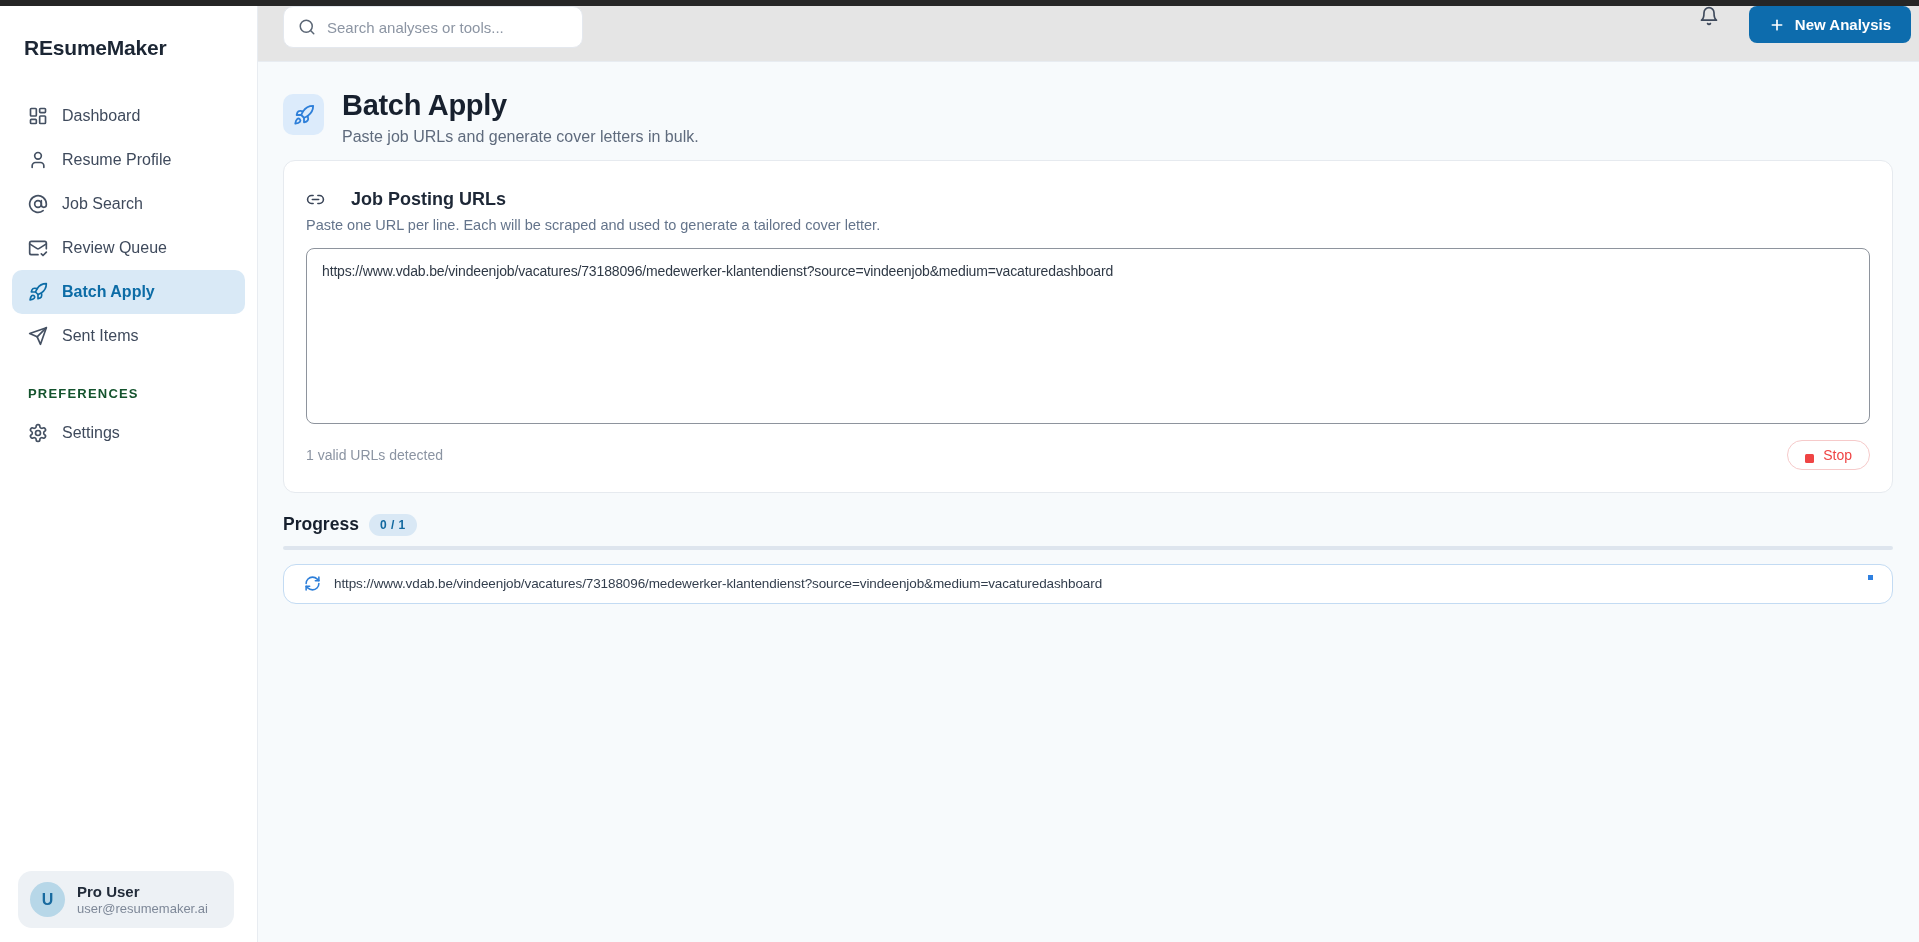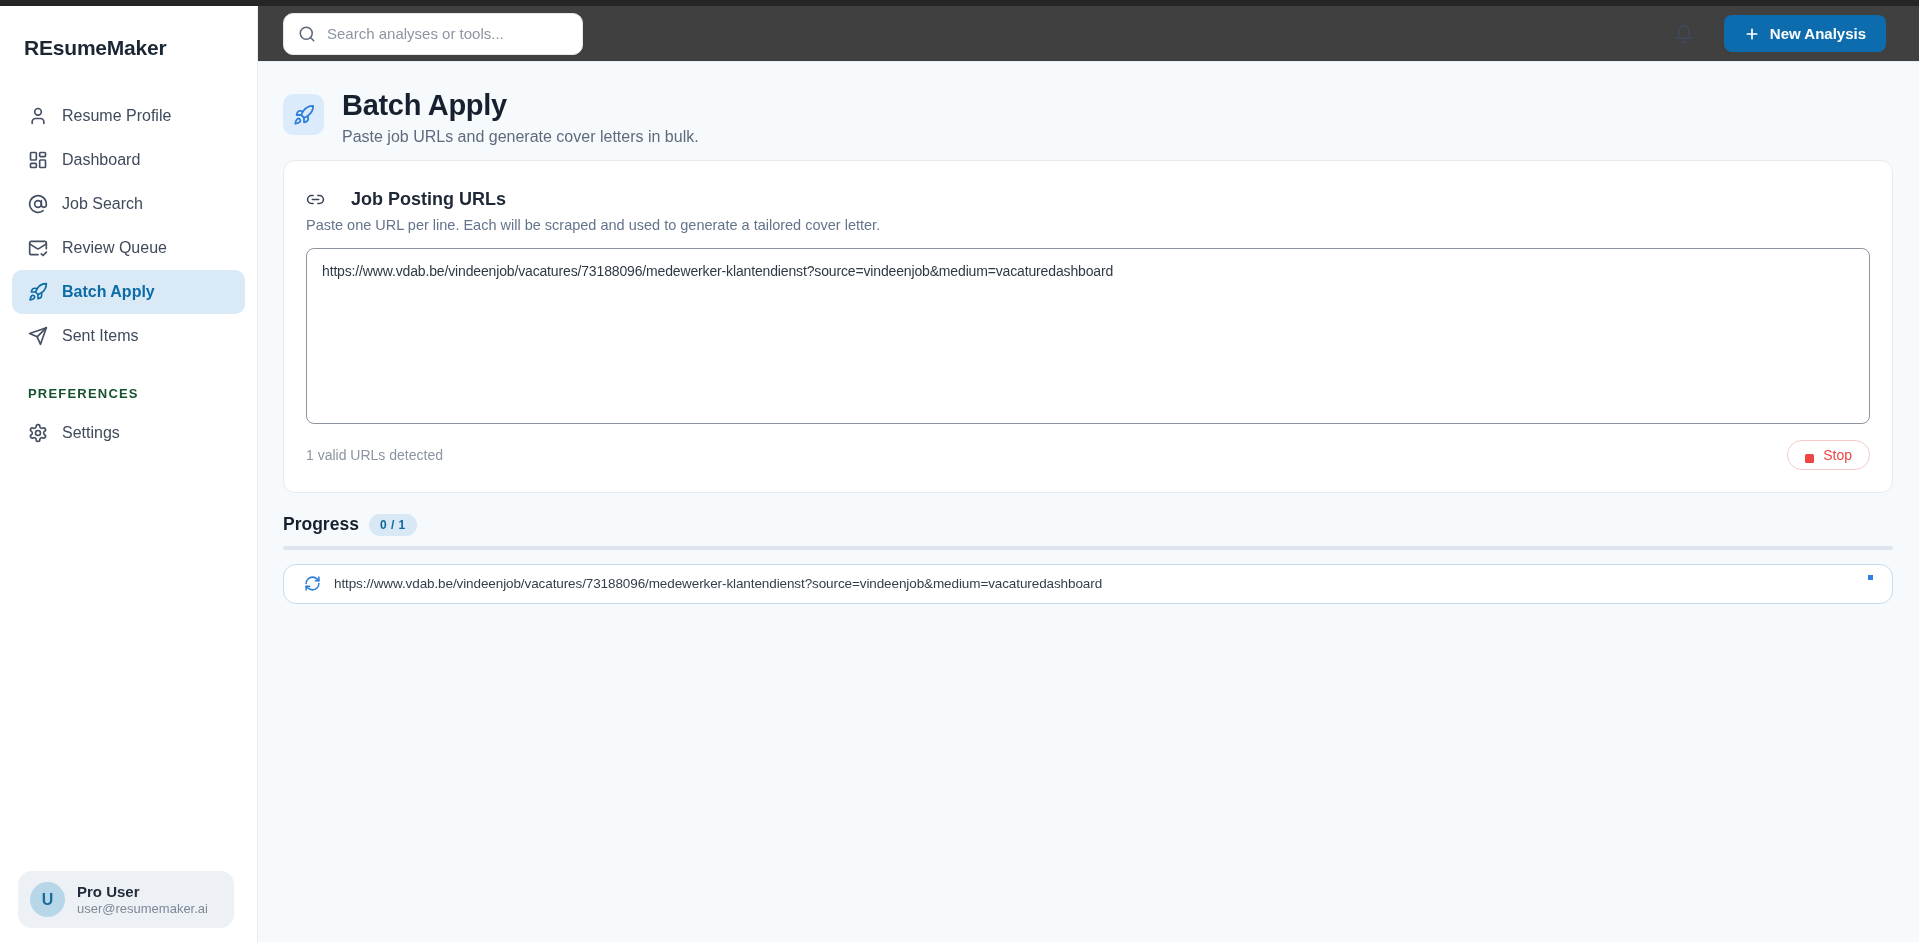--- a/index.html
+++ b/index.html
@@ -41,22 +41,22 @@
     width: 35px; height: 35px; border-radius: 50%; background: #b7d7e8;
     color: #186a9f; font-weight: 700; font-size: 16px;
     display: flex; align-items: center; justify-content: center; margin-right: 12px;
   }
   .user-name { font-size: 15px; font-weight: 700; color: #222c3a; line-height: 1.15; }
   .user-email { font-size: 13px; color: #7e8898; margin-top: 1px; }
 
   
   .main { flex: 1; display: flex; flex-direction: column; background: #f7fafc; }
   .topbar {
-    height: 56px; min-height: 56px; display: flex; align-items: center;
-    padding: 0 33px 0 25px; border-bottom: 1px solid #e8ecf1; background: #404040;
+    height: 56px; min-height: 56px; display: flex; 
+    padding: 0 8px 0 25px; border-bottom: 1px solid #e8ecf1; background: #e5e5e5;
   }
   .search-box {
     width: 300px; height: 42px; background: #fff; border: 1px solid #e4e8ee;
     border-radius: 10px; display: flex; align-items: center; padding: 0 14px;
   }
   .search-box svg { stroke: #5b6675; }
   .search-box input {
     border: none; outline: none; background: transparent; margin-left: 11px;
     font-size: 15px; color: #3a4558; width: 230px;
     font-family: "Liberation Sans", sans-serif;
@@ -136,36 +136,36 @@
 <div class="top-strip"></div>
 <div class="app">
 
   <aside class="sidebar">
     <div class="logo">REsumeMaker</div>
 
     <nav class="nav">
       <div class="nav-item">
         <span class="ni">
           <svg width="20" height="20" viewBox="0 0 24 24" fill="none" stroke-width="2" stroke-linecap="round" stroke-linejoin="round">
-              <path d="M19 21v-2a4 4 0 0 0-4-4H9a4 4 0 0 0-4 4v2"></path>
-              <circle cx="12" cy="7" r="4"></circle>
-            </svg>
-        </span>
-        <span>Resume Profile</span>
-      </div>
-      <div class="nav-item">
-        <span class="ni">
-          <svg width="20" height="20" viewBox="0 0 24 24" fill="none" stroke-width="2" stroke-linecap="round" stroke-linejoin="round">
               <rect x="3" y="3" width="7" height="9" rx="1"></rect>
               <rect x="14" y="3" width="7" height="5" rx="1"></rect>
               <rect x="14" y="12" width="7" height="9" rx="1"></rect>
               <rect x="3" y="16" width="7" height="5" rx="1"></rect>
             </svg>
         </span>
         <span>Dashboard</span>
+      </div>
+      <div class="nav-item">
+        <span class="ni">
+          <svg width="20" height="20" viewBox="0 0 24 24" fill="none" stroke-width="2" stroke-linecap="round" stroke-linejoin="round">
+              <path d="M19 21v-2a4 4 0 0 0-4-4H9a4 4 0 0 0-4 4v2"></path>
+              <circle cx="12" cy="7" r="4"></circle>
+            </svg>
+        </span>
+        <span>Resume Profile</span>
       </div>
       <div class="nav-item">
         <span class="ni">
           <svg width="20" height="20" viewBox="0 0 24 24" fill="none" stroke-width="2" stroke-linecap="round" stroke-linejoin="round">
               <circle cx="12" cy="12" r="4"></circle>
               <path d="M16 8v5a3 3 0 0 0 6 0v-1a10 10 0 1 0-3.92 7.94"></path>
             </svg>
         </span>
         <span>Job Search</span>
       </div>

